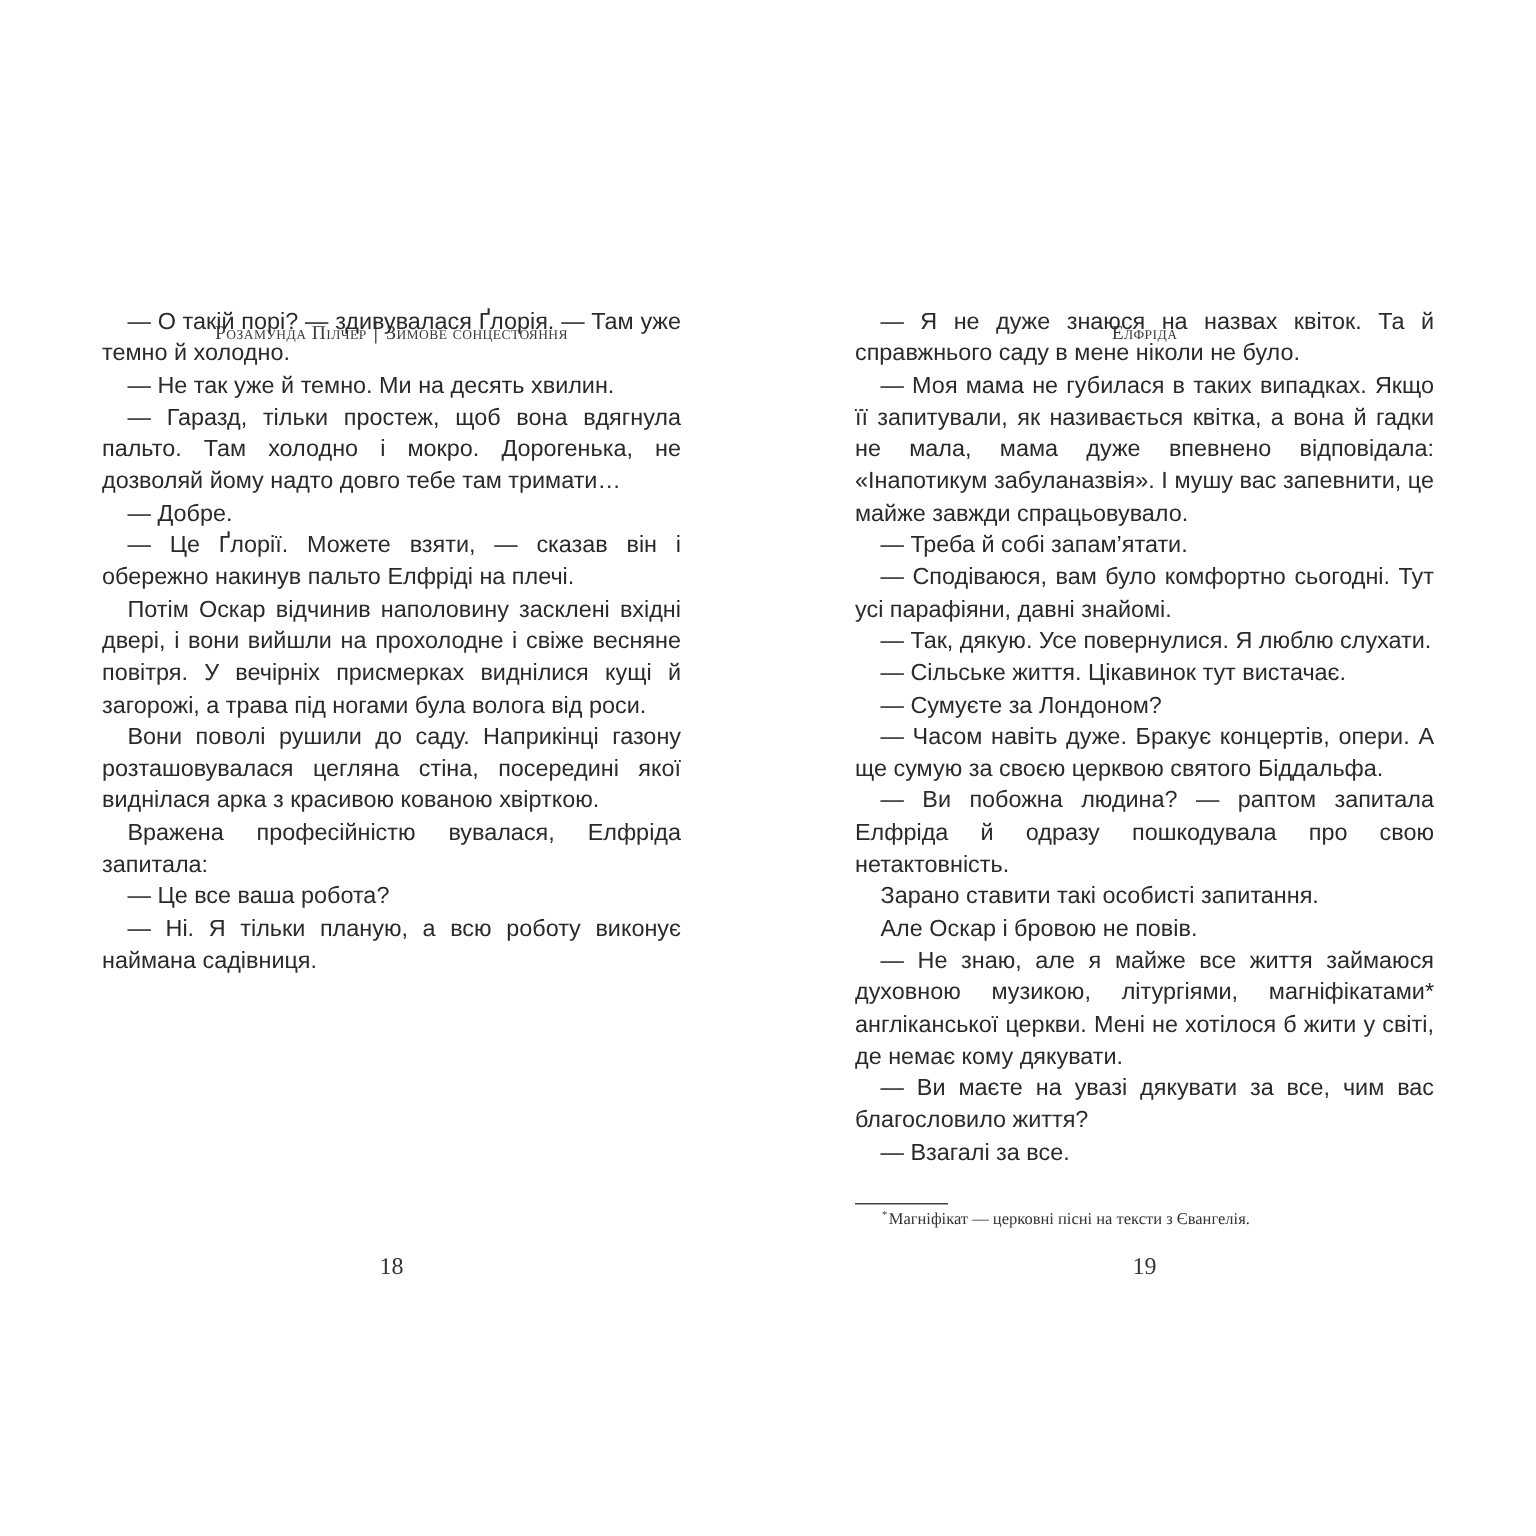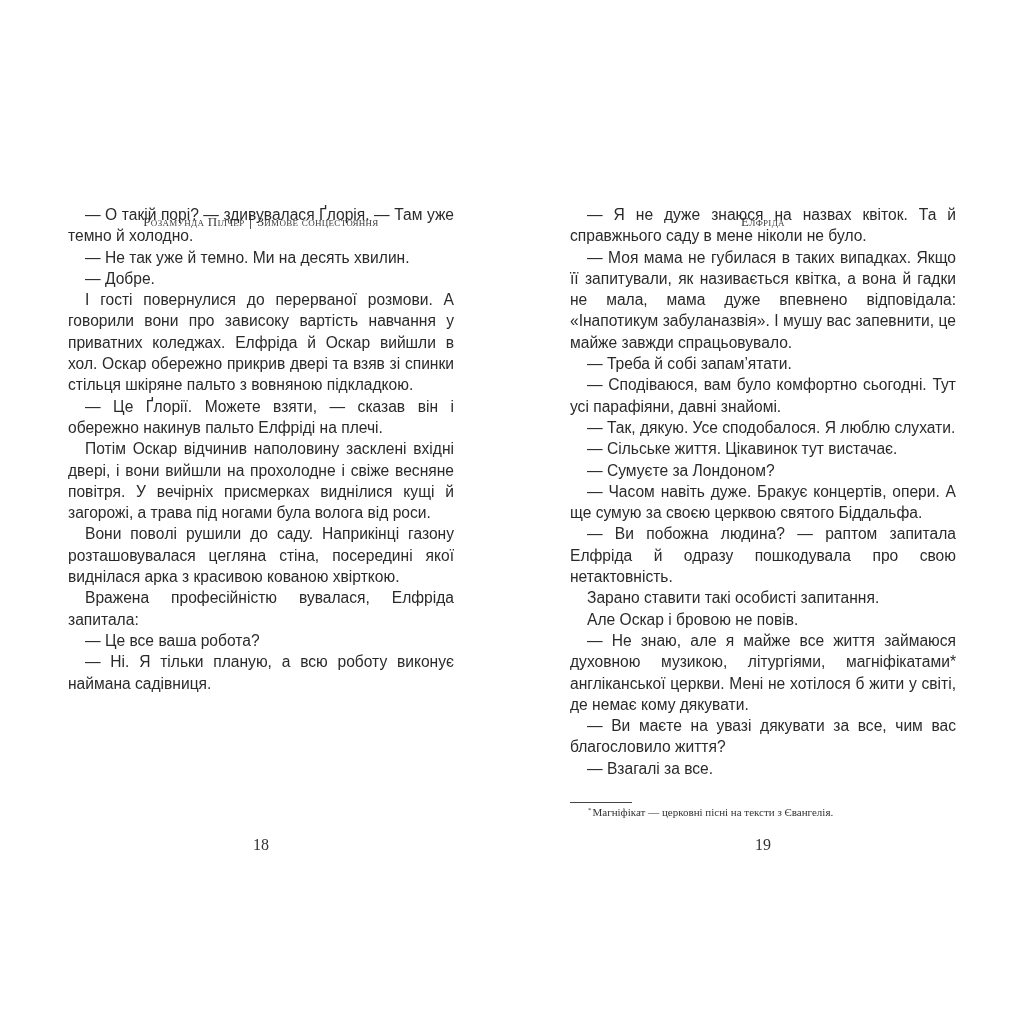--- a/index.html
+++ b/index.html
@@ -27,42 +27,42 @@
 </head>
 <body>
 
 <div class="page left">
   <div class="running-head">
     <span>Розамунда Пілчер</span><span class="sep"></span><span>Зимове сонцестояння</span>
   </div>
   <div class="body-text">
     <p>— О такій порі? — здивувалася Ґлорія. — Там уже темно й холодно.</p>
     <p>— Не так уже й темно. Ми на десять хвилин.</p>
+    <p>— Гаразд, тільки простеж, щоб вона вдягнула пальто. Там холодно і мокро. Дорогенька, не дозволяй йому надто довго тебе там тримати…</p>
     <p>— Добре.</p>
-    <p>І гості повернулися до перерваної розмови. А говорили вони про зависоку вартість навчання у приватних коле­джах. Елфріда й Оскар вийшли в хол. Оскар обережно при­крив двері та взяв зі спинки стільця шкіряне пальто з вов­няною підкладкою.</p>
     <p>— Це Ґлорії. Можете взяти, — сказав він і обережно на­кинув пальто Елфріді на плечі.</p>
     <p>Потім Оскар відчинив наполовину засклені вхідні двері, і вони вийшли на прохолодне і свіже весняне повітря. У ве­чірніх присмерках виднілися кущі й загорожі, а трава під ногами була волога від роси.</p>
     <p>Вони повoлі рушили до саду. Наприкінці газону розташо­вувалася цегляна стіна, посередині якої виднілася арка з красивою кованою хвірткою.</p>
     <p>Вражена професійністю вувалася, Елфріда запитала:</p>
     <p>— Це все ваша робота?</p>
     <p>— Ні. Я тільки планую, а всю роботу виконує наймана садівниця.</p>
   </div>
   <div class="folio">18</div>
 </div>
 
 <div class="page right">
   <div class="running-head">
     <span>Елфріда</span>
   </div>
   <div class="body-text">
     <p>— Я не дуже знаюся на назвах квіток. Та й справжнього саду в мене ніколи не було.</p>
     <p>— Моя мама не губилася в таких випадках. Якщо її за­питували, як називається квітка, а вона й гадки не мала, мама дуже впевнено відповідала: «Інапотикум забуланаз­вія». І мушу вас запевнити, це майже завжди спрацьову­вало.</p>
     <p>— Треба й собі запам’ятати.</p>
     <p>— Сподіваюся, вам було комфортно сьогодні. Тут усі па­рафіяни, давні знайомі.</p>
-    <p>— Так, дякую. Усе сподобалося. Я люблю слухати.</p>
+    <p>— Так, дякую. Усе повернулися. Я люблю слухати.</p>
     <p>— Сільське життя. Цікавинок тут вистачає.</p>
     <p>— Сумуєте за Лондоном?</p>
     <p>— Часом навіть дуже. Бракує концертів, опери. А ще су­мую за своєю церквою святого Біддальфа.</p>
     <p>— Ви побожна людина? — раптом запитала Елфріда й одразу пошкодувала про свою нетактовність.</p>
     <p>Зарано ставити такі особисті запитання.</p>
     <p>Але Оскар і бровою не повів.</p>
     <p>— Не знаю, але я майже все життя займаюся духовною музикою, літургіями, магніфікатами* англіканської церк­ви. Мені не хотілося б жити у світі, де немає кому дяку­вати.</p>
     <p>— Ви маєте на увазі дякувати за все, чим вас благосло­вило життя?</p>
     <p>— Взагалі за все.</p>
   </div>

